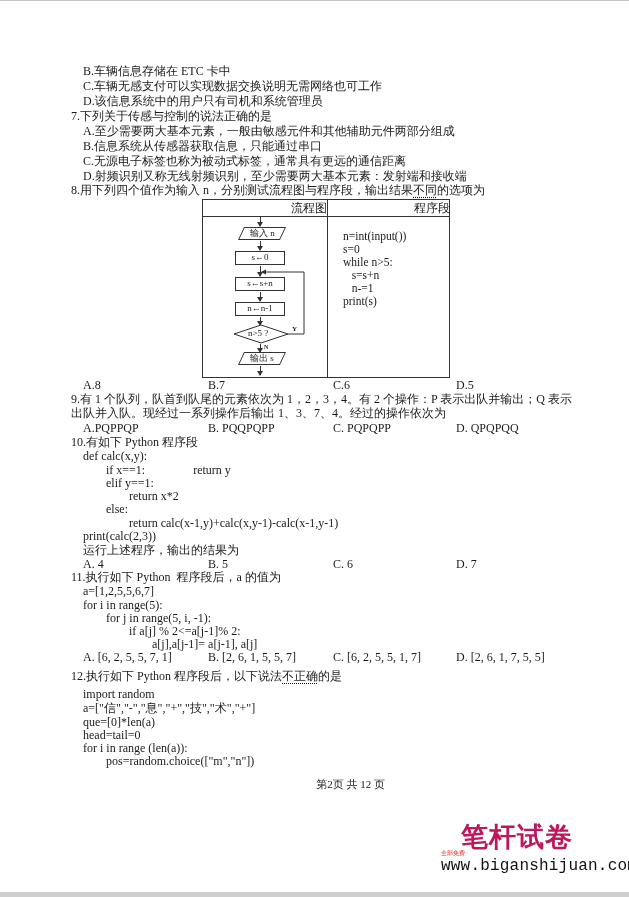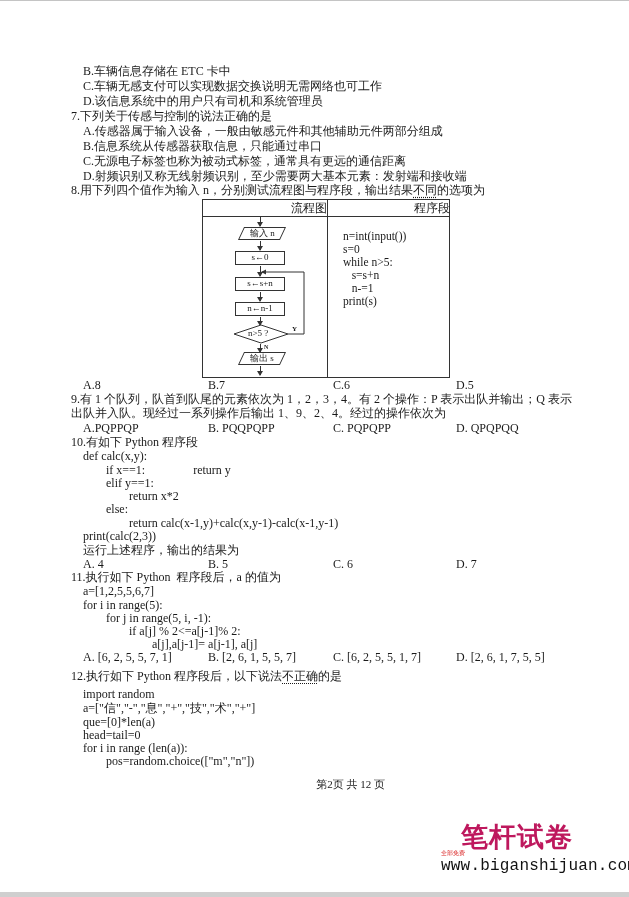--- a/index.html
+++ b/index.html
@@ -34,21 +34,21 @@
 </head>
 <body>
 
 <div class="topline"></div>
 
 <div class="line" style="left:83px;top:64px">B.车辆信息存储在 ETC 卡中</div>
 <div class="line" style="left:83px;top:79px">C.车辆无感支付可以实现数据交换说明无需网络也可工作</div>
 <div class="line" style="left:83px;top:94px">D.该信息系统中的用户只有司机和系统管理员</div>
 
 <div class="line" style="left:71px;top:109px">7.下列关于传感与控制的说法正确的是</div>
-<div class="line" style="left:83px;top:124px">A.传感器属于输入设备，一般由敏感元件和其他辅助元件两部分组成</div>
+<div class="line" style="left:83px;top:124px">A.至少需要两大基本元素，一般由敏感元件和其他辅助元件两部分组成</div>
 <div class="line" style="left:83px;top:139px">B.信息系统从传感器获取信息，只能通过串口</div>
 <div class="line" style="left:83px;top:154px">C.无源电子标签也称为被动式标签，通常具有更远的通信距离</div>
 <div class="line" style="left:83px;top:169px">D.射频识别又称无线射频识别，至少需要两大基本元素：发射端和接收端</div>
 
 <div class="line" style="left:71px;top:183px"><span>8.用下列四个值作为输入 n，分别测试流程图与程序段，输出结果</span><span class="emph" style="text-decoration:underline dotted;text-underline-offset:3px">不同</span><span>的选项为</span></div>
 
 <div class="ftable">
   <div class="fcol-div"></div>
   <div class="fhead-div"></div>
   <div class="fhead" style="left:0;width:124px">流程图</div>
@@ -91,21 +91,21 @@
    n-=1
 print(s)</div>
 </div>
 
 <div class="opt" style="left:83px;top:378px">A.8</div>
 <div class="opt" style="left:208px;top:378px">B.7</div>
 <div class="opt" style="left:333px;top:378px">C.6</div>
 <div class="opt" style="left:456px;top:378px">D.5</div>
 
 <div class="line" style="left:71px;top:392px">9.有 1 个队列，队首到队尾的元素依次为 1，2，3，4。有 2 个操作：P 表示出队并输出；Q 表示</div>
-<div class="line" style="left:71px;top:406px">出队并入队。现经过一系列操作后输出 1、9、2、4。经过的操作依次为</div>
+<div class="line" style="left:71px;top:406px">出队并入队。现经过一系列操作后输出 1、3、7、4。经过的操作依次为</div>
 <div class="opt" style="left:83px;top:421px">A.PQPPQP</div>
 <div class="opt" style="left:208px;top:421px">B. PQQPQPP</div>
 <div class="opt" style="left:333px;top:421px">C. PQPQPP</div>
 <div class="opt" style="left:456px;top:421px">D. QPQPQQ</div>
 
 <div class="line" style="left:71px;top:435px">10.有如下 Python 程序段</div>
 <div class="line" style="left:83px;top:449px">def calc(x,y):</div>
 <div class="line" style="left:106px;top:463px">if x==1:                return y</div>
 <div class="line" style="left:106px;top:476px">elif y==1:</div>
 <div class="line" style="left:129px;top:489px">return x*2</div>

